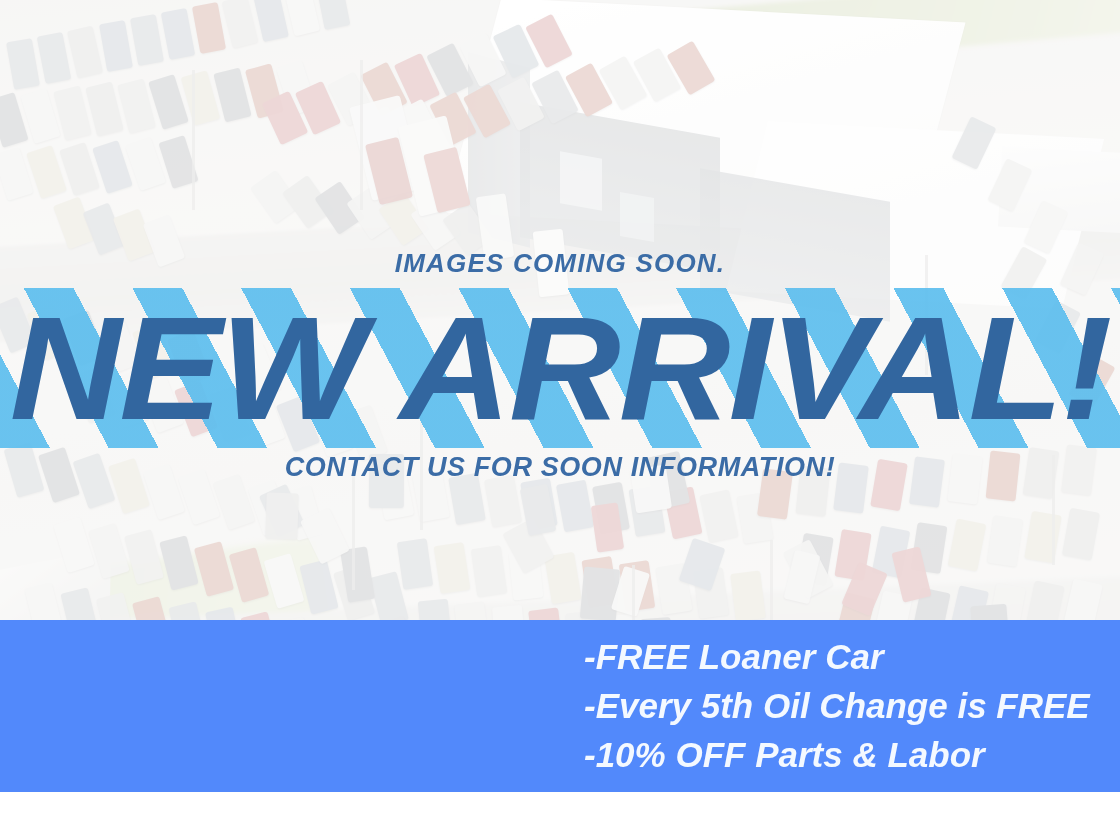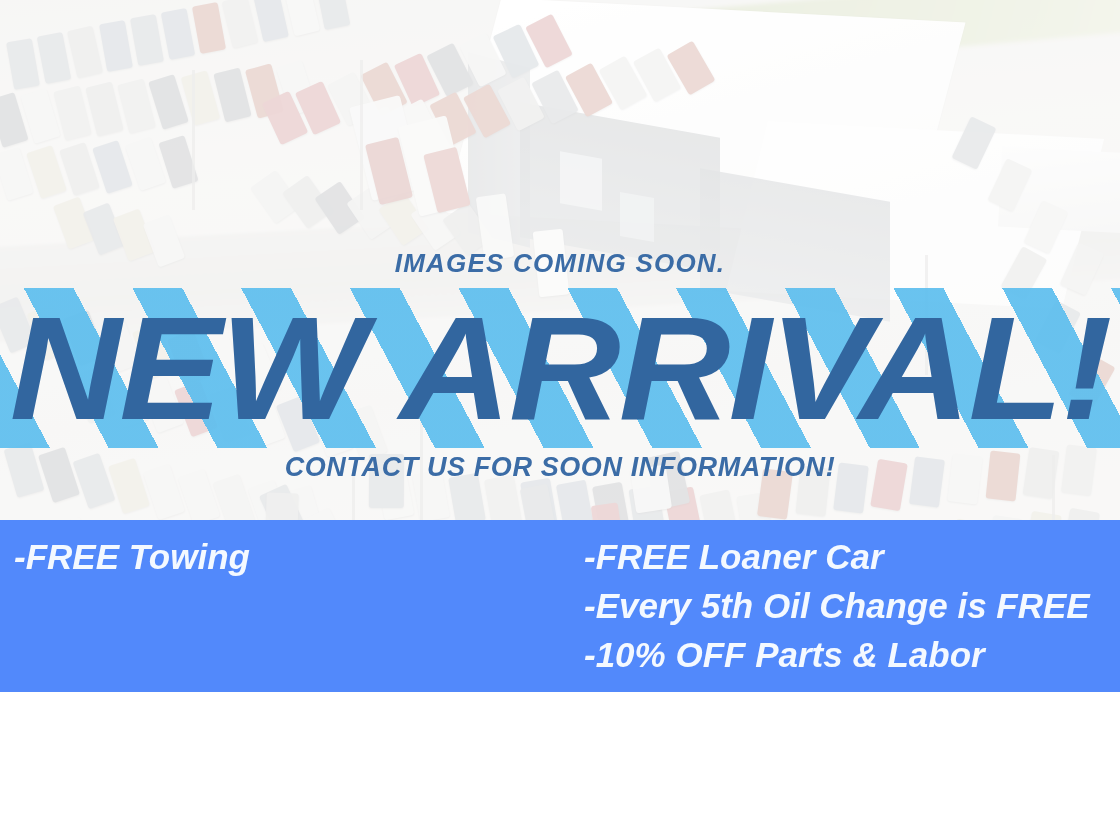--- a/index.html
+++ b/index.html
@@ -7,21 +7,21 @@
     padding: 0;
     background: #ffffff;
   }
   body {
     font-family: "Liberation Sans", sans-serif;
   }
 
   .stage {
     position: relative;
     width: 1120px;
-    height: 692px;
+    height: 792px;
     overflow: hidden;
     background: #5eead4;
   }
 
   
   .photo {
     position: absolute;
     inset: 0;
     overflow: hidden;
     background: #eceae6;
@@ -488,21 +488,20 @@
   <div class="stripe-band"></div>
 
   <div class="kicker">IMAGES COMING SOON.</div>
 
   <div class="headline">NEW ARRIVAL!</div>
 
   <div class="subline">CONTACT US FOR SOON INFORMATION!</div>
 
   <div class="banner">
     <div class="banner-col col-left">
-      <div class="offer">-FREE Towing</div>
     </div>
     <div class="banner-col col-right">
       <div class="offer">-FREE Loaner Car</div>
       <div class="offer">-Every 5th Oil Change is FREE</div>
       <div class="offer">-10% OFF Parts &amp; Labor</div>
     </div>
   </div>
 
 </div>
 

